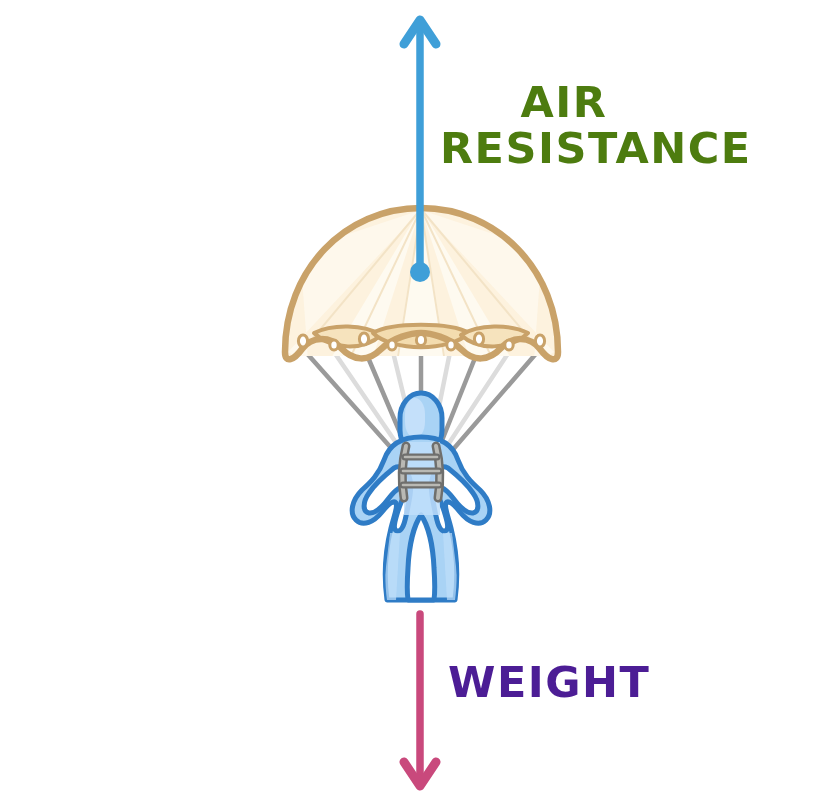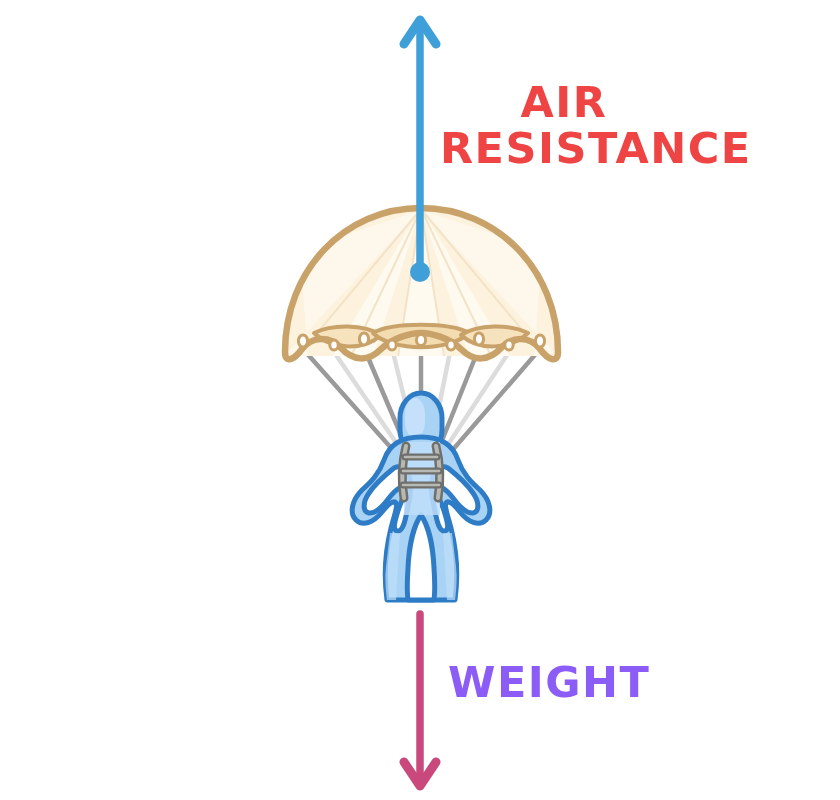--- a/index.html
+++ b/index.html
@@ -36,29 +36,29 @@
     text-transform: uppercase;
     white-space: pre-line;
     user-select: none;
   }
   #air-resistance-label {
     left: 440px;
     top: 80px;
     width: 248px;
     text-align: center;
     font-size: 43px;
-    color: #ef4444;
+    color: #4d7c0f;
   }
   #weight-label {
     left: 448px;
     top: 660px;
     width: 166px;
     text-align: center;
     font-size: 43px;
-    color: #8b5cf6;
+    color: #4c1d95;
   }
 </style>
 </head>
 <body>
 
 <div id="stage">
 
   <svg id="scene" viewBox="0 0 840 800" xmlns="http://www.w3.org/2000/svg" aria-label="Parachute force diagram">
 
     <defs>

